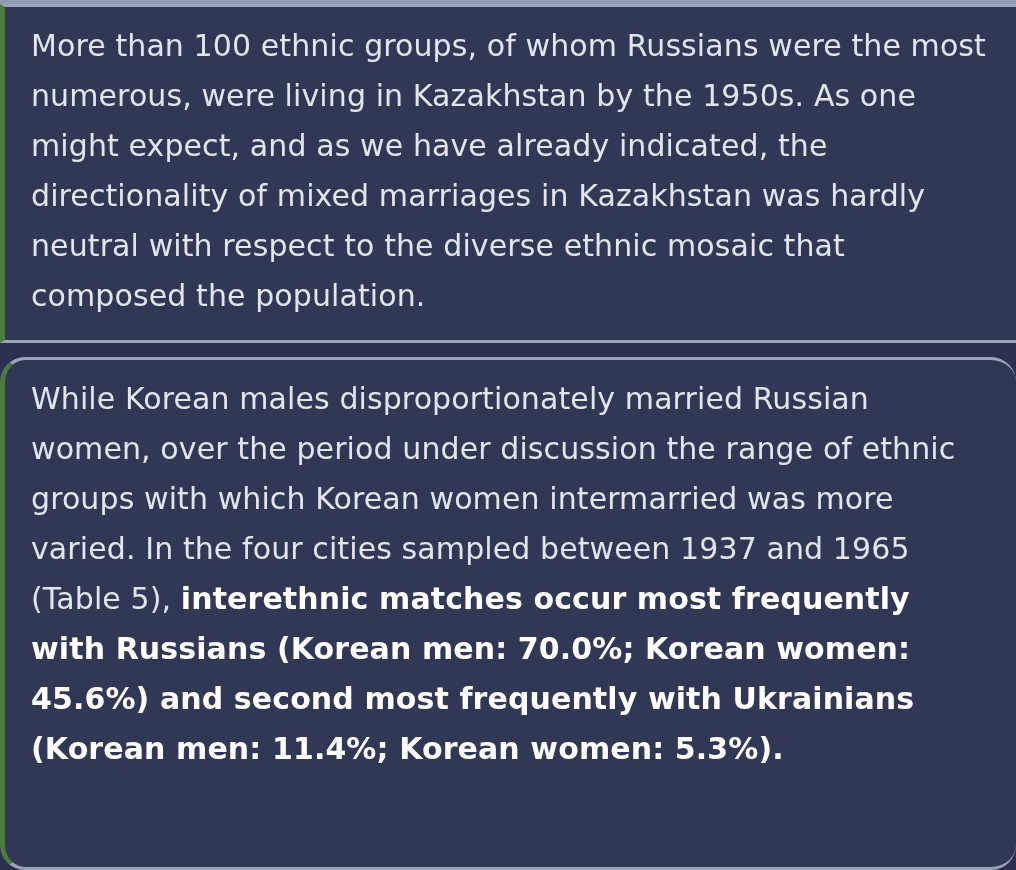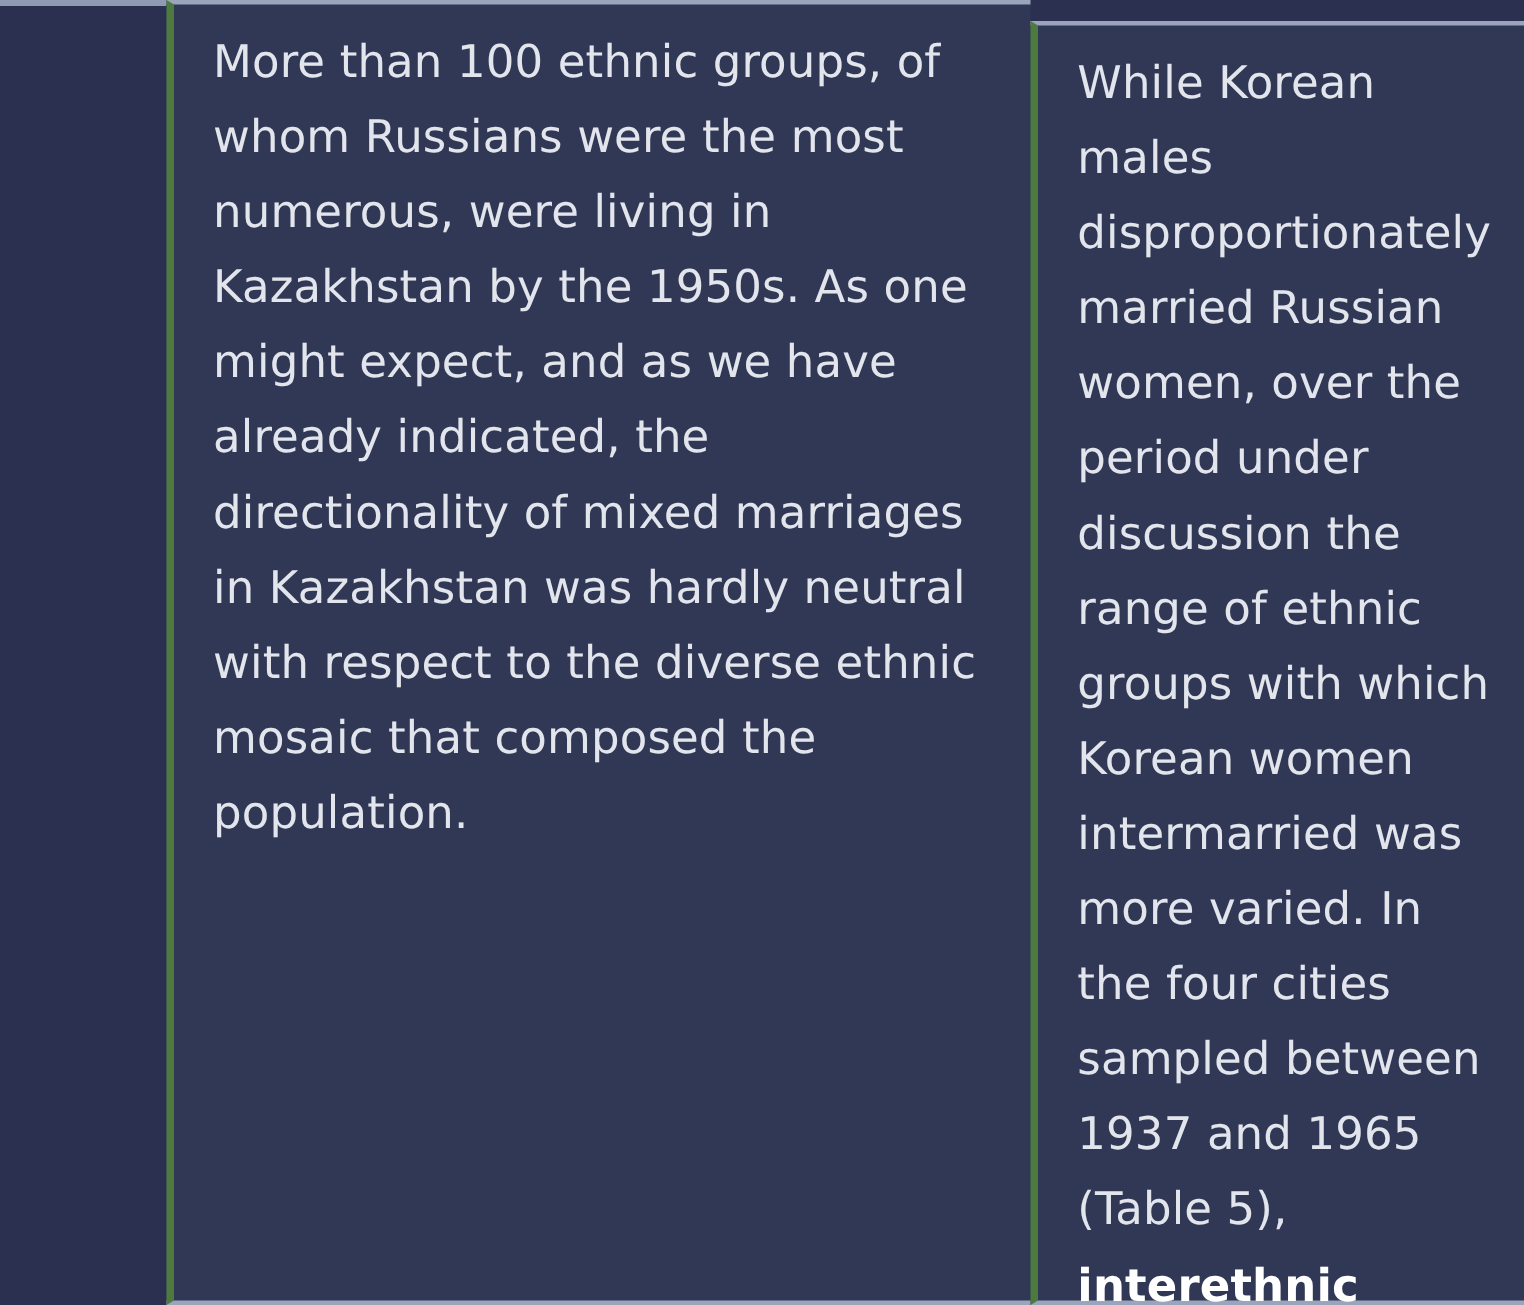--- a/index.html
+++ b/index.html
@@ -12,39 +12,41 @@
   }
   body {
     font-family: "DejaVu Sans", sans-serif;
   }
   .page {
     width: 1016px;
     height: 870px;
     background: #2b3050;
     box-sizing: border-box;
     display: flex;
+    flex-direction: column;
   }
   .top-rule {
     height: 4px;
     background: #8f9bb3;
     width: 100%;
   }
   .card {
     background: #313856;
     border-top: 3px solid #9aa4ba;
     border-bottom: 3px solid #9aa4ba;
     border-left: 5px solid #4e7a3f;
     box-sizing: border-box;
     padding: 14px 22px 18px 26px;
     color: #e8eaf0;
   }
   .card.second {
     border-left: 5px solid #4e7a3f;
     margin-top: 14px;
     flex: 1;
+    border-radius: 25px;
   }
   .para {
     font-size: 30px;
     line-height: 1.67;
     color: #e2e5ec;
     letter-spacing: 0.1px;
   }
   .para b {
     font-weight: bold;
     color: #ffffff;

